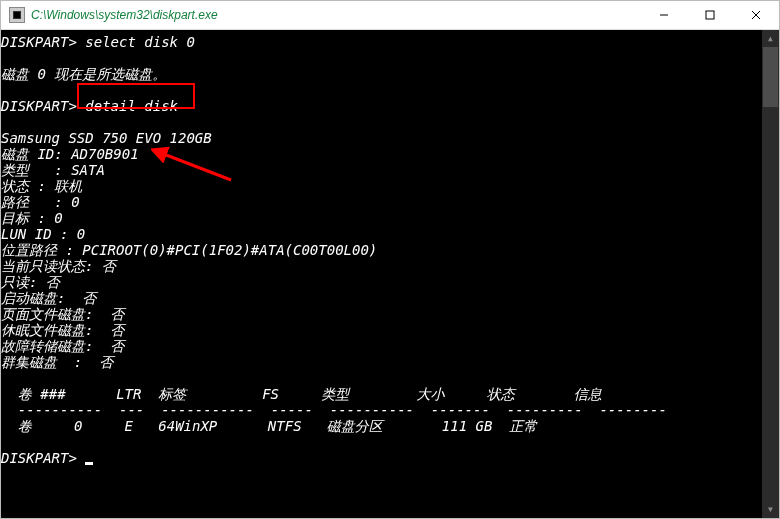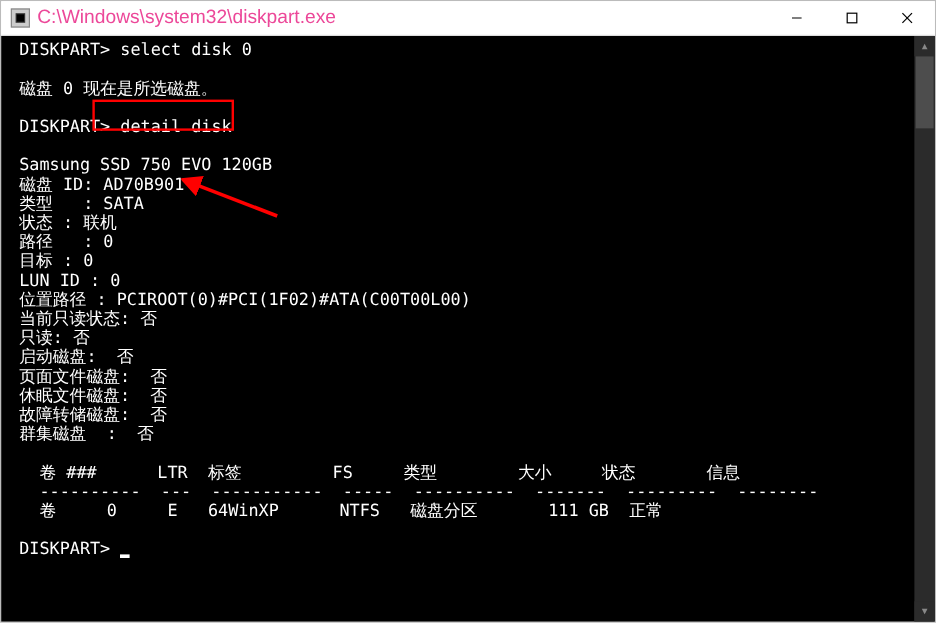--- a/index.html
+++ b/index.html
@@ -32,45 +32,47 @@
   margin-right: 6px;
   background: #ccc;
   border: 1px solid #888;
   display: flex;
   align-items: center;
   justify-content: center;
 }
 .title-icon svg { width: 10px; height: 10px; }
 .title-text {
   flex: 1;
-  font-size: 16px;
-  color: #ec4899;
+  font-size: 12px;
+  color: #15803d;
   font-family: "Segoe UI", sans-serif;
+  font-style: italic;
 }
 .win-btn {
   width: 46px;
   height: 28px;
   display: flex;
   align-items: center;
   justify-content: center;
   font-family: "Segoe UI", sans-serif;
   font-size: 12px;
   color: #000;
 }
 .terminal {
   flex: 1;
   background: #000;
   color: #fff;
-  padding: 4px 15px;
+  padding: 4px 0;
   font-size: 14px;
   line-height: 16px;
   white-space: pre;
   position: relative;
   overflow: hidden;
   font-family: "SimSun", "NSimSun", "Consolas", monospace;
+  font-style: italic;
 }
 .red-box {
   position: absolute;
   border: 2px solid #ff0000;
 }
 .arrow {
   position: absolute;
   pointer-events: none;
 }
 .scrollbar {

